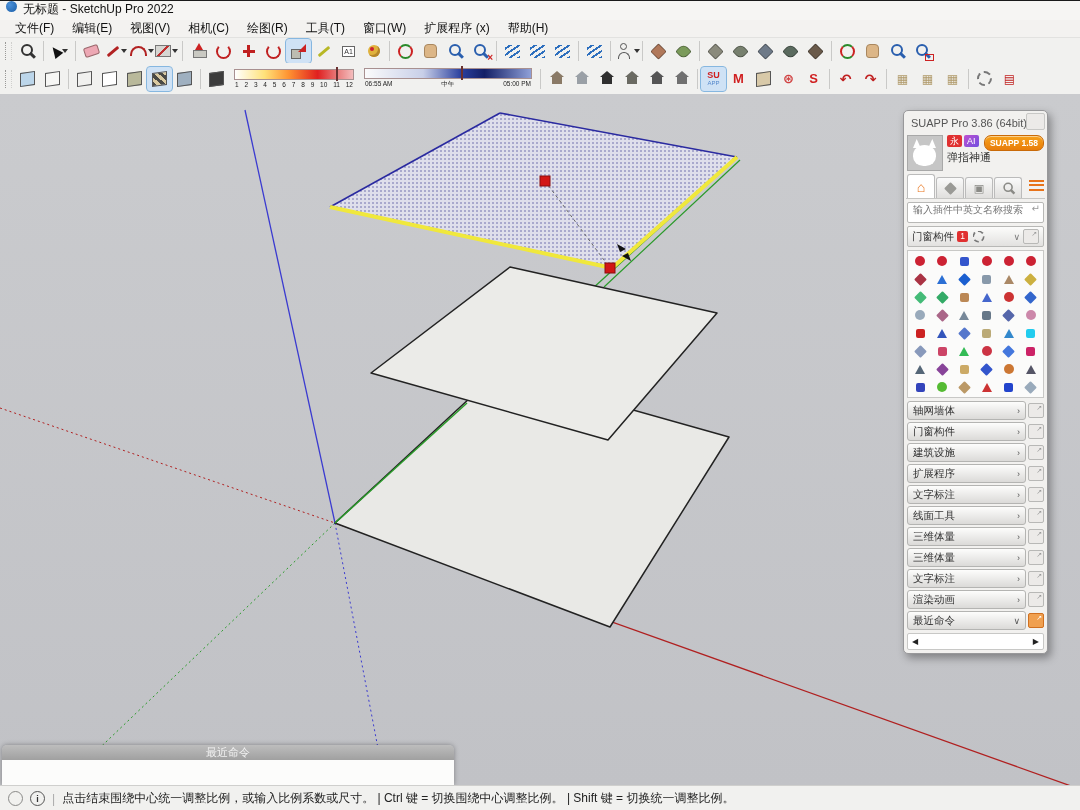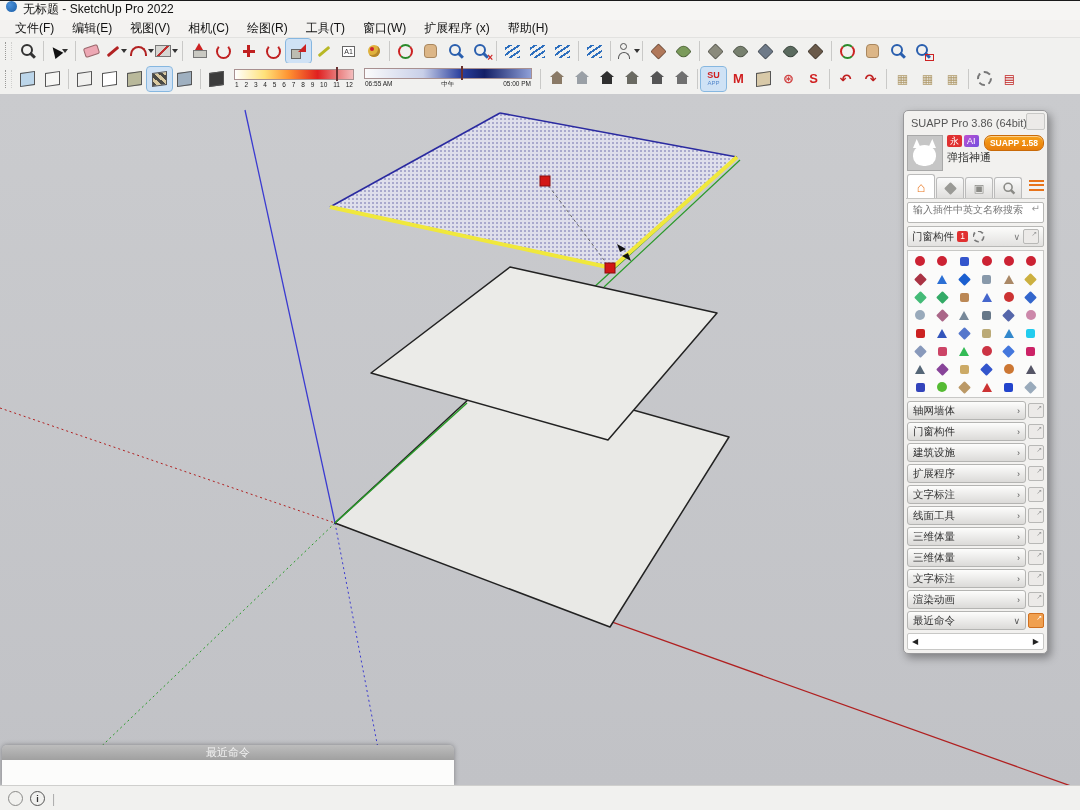--- a/index.html
+++ b/index.html
@@ -711,13 +711,14 @@
   <div class="su-hscroll">
     <span>◀</span>
     <span>▶</span>
   </div>
 </div>
 
 <div class="statusbar">
   <span class="sb-ic"></span>
   <span class="sb-ic" style="border-color:#555;color:#333">i</span>
   <span class="sb-sep">|</span>
+  <span>点击结束围绕中心统一调整比例，或输入比例系数或尺寸。 | Ctrl 键 = 切换围绕中心调整比例。 | Shift 键 = 切换统一调整比例。</span>
 </div>
 
 </body></html>

